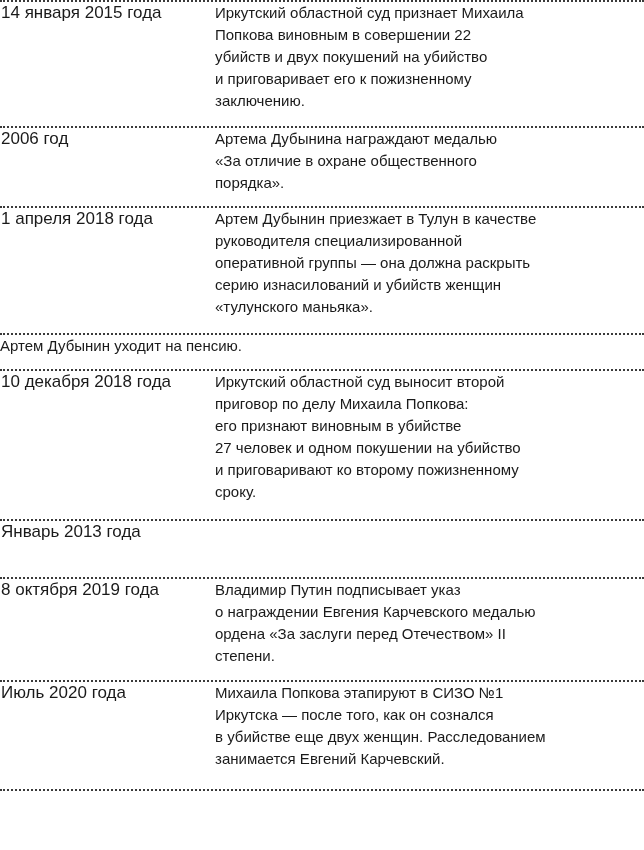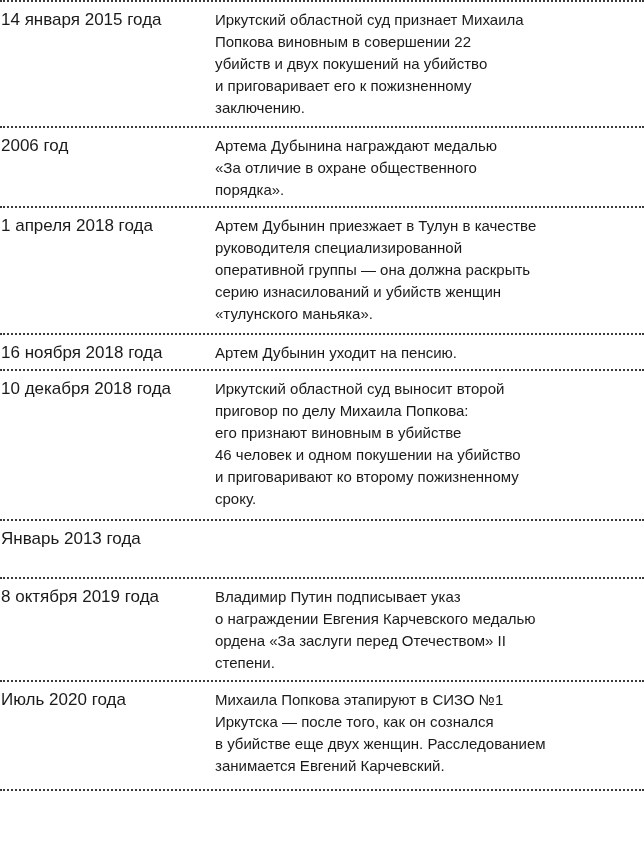--- a/index.html
+++ b/index.html
@@ -1,18 +1,18 @@
 <!DOCTYPE html>
 <html><head>
 <meta charset="utf-8">
 <style>
   html, body { margin: 0; padding: 0; background: #ffffff; }
   body { width: 644px; height: 850px; overflow: hidden; font-family: "Liberation Sans", sans-serif; color: #1a1a1a; }
   .timeline { position: relative; width: 644px; }
-  .row { display: flex; border-top: 2px dotted #3a3a3a; box-sizing: border-box; padding-top: 7px; }
+  .row { display: flex; border-top: 2px dotted #3a3a3a; box-sizing: border-box; padding-top: 0; }
   .row:last-child { border-bottom: 2px dotted #3a3a3a; }
   .date { width: 214px; flex: 0 0 214px; padding-left: 1px; font-size: 17px; line-height: 22px; }
   .text { flex: 1; font-size: 15px; line-height: 22px; white-space: pre-line; }
 </style>
 </head>
 <body>
 
 <div class="timeline">
   <div class="row" style="height:126px">
     <div class="date">14 января 2015 года</div>
@@ -30,29 +30,28 @@
   </div>
   <div class="row" style="height:127px">
     <div class="date">1 апреля 2018 года</div>
     <div class="text">Артем Дубынин приезжает в Тулун в качестве
 руководителя специализированной
 оперативной группы — она должна раскрыть
 серию изнасилований и убийств женщин
 «тулунского маньяка».</div>
   </div>
   <div class="row" style="height:36px">
-    <div class="date">16 ноября 2018 года</div>
     <div class="text">Артем Дубынин уходит на пенсию.</div>
   </div>
   <div class="row" style="height:150px">
     <div class="date">10 декабря 2018 года</div>
     <div class="text">Иркутский областной суд выносит второй
 приговор по делу Михаила Попкова:
 его признают виновным в убийстве
-46 человек и одном покушении на убийство
+27 человек и одном покушении на убийство
 и приговаривают ко второму пожизненному
 сроку.</div>
   </div>
   <div class="row" style="height:58px">
     <div class="date">Январь 2013 года</div>
   </div>
   <div class="row" style="height:103px">
     <div class="date">8 октября 2019 года</div>
     <div class="text">Владимир Путин подписывает указ
 о награждении Евгения Карчевского медалью

